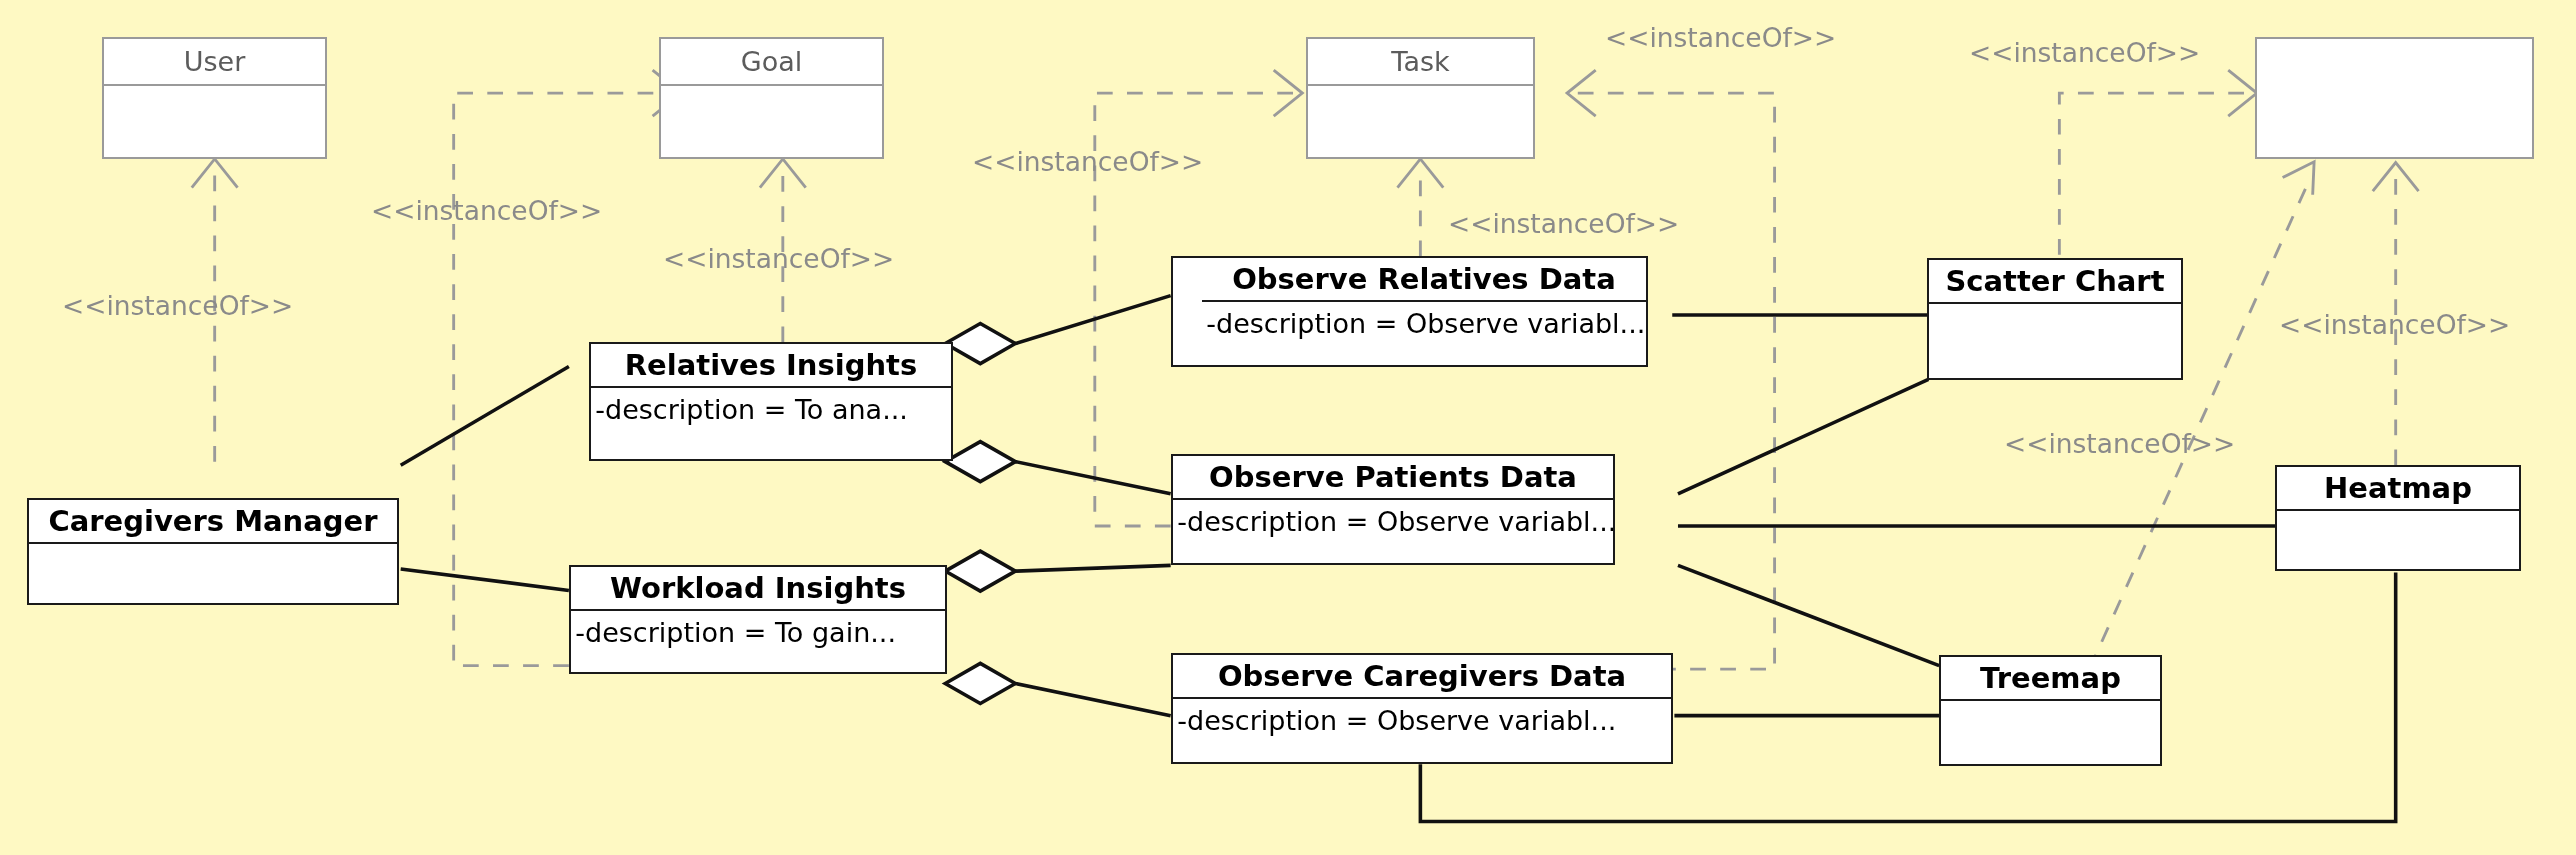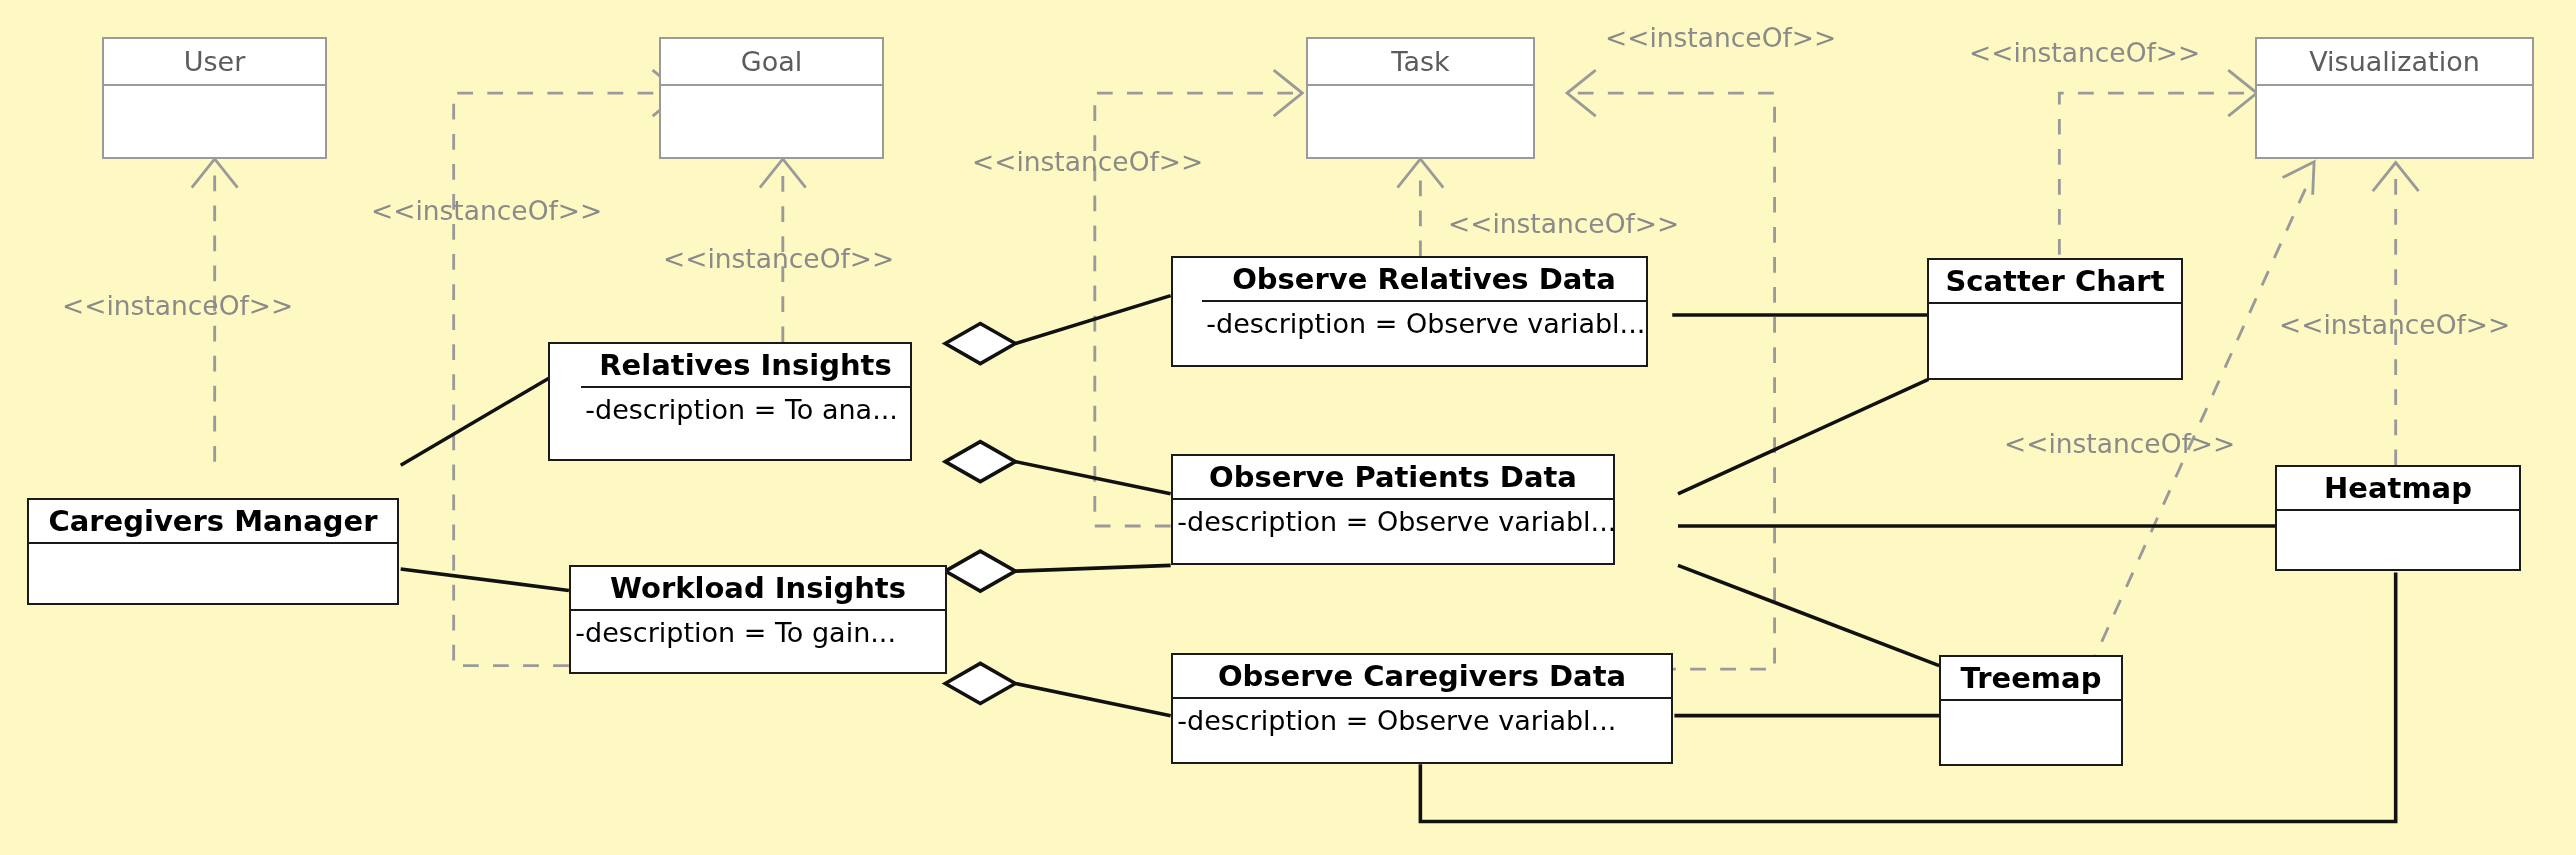--- a/index.html
+++ b/index.html
@@ -184,34 +184,33 @@
   </div>
 
   <div class="uml meta" style="left:1306px;top:37px;width:229px;height:122px;">
     <div class="hdr">Task</div>
     <div class="body">
       <span class="attr"></span>
     </div>
   </div>
 
   <div class="uml meta" style="left:2255px;top:37px;width:279px;height:122px;">
-    <div class="hdr">Visualization</div>
     <div class="body">
       <span class="attr"></span>
     </div>
   </div>
 
   <div class="uml inst" style="left:27px;top:462px;width:372px;height:107px;margin-top:36px;">
     <div class="hdr">Caregivers Manager</div>
     <div class="body">
       <span class="attr"></span>
     </div>
   </div>
 
-  <div class="uml inst" style="left:548px;top:342px;width:364px;height:119px;padding-left:31px;">
+  <div class="uml inst" style="left:589px;top:342px;width:364px;height:119px;">
     <div class="hdr">Relatives Insights</div>
     <div class="body">
       <span class="attr">-description = To ana...</span>
     </div>
   </div>
 
   <div class="uml inst" style="left:569px;top:565px;width:378px;height:109px;">
     <div class="hdr">Workload Insights</div>
     <div class="body">
       <span class="attr">-description = To gain...</span>
@@ -246,21 +245,21 @@
     </div>
   </div>
 
   <div class="uml inst" style="left:2275px;top:465px;width:246px;height:106px;">
     <div class="hdr">Heatmap</div>
     <div class="body">
       <span class="attr"></span>
     </div>
   </div>
 
-  <div class="uml inst" style="left:1939px;top:655px;width:184px;height:111px;">
+  <div class="uml inst" style="left:1939px;top:655px;width:223px;height:111px;">
     <div class="hdr">Treemap</div>
     <div class="body">
       <span class="attr"></span>
     </div>
   </div>
 
   <div class="lbl" style="left:62px;top:290px;">&lt;&lt;instanceOf&gt;&gt;</div>
 
   <div class="lbl" style="left:371px;top:195px;">&lt;&lt;instanceOf&gt;&gt;</div>
 

